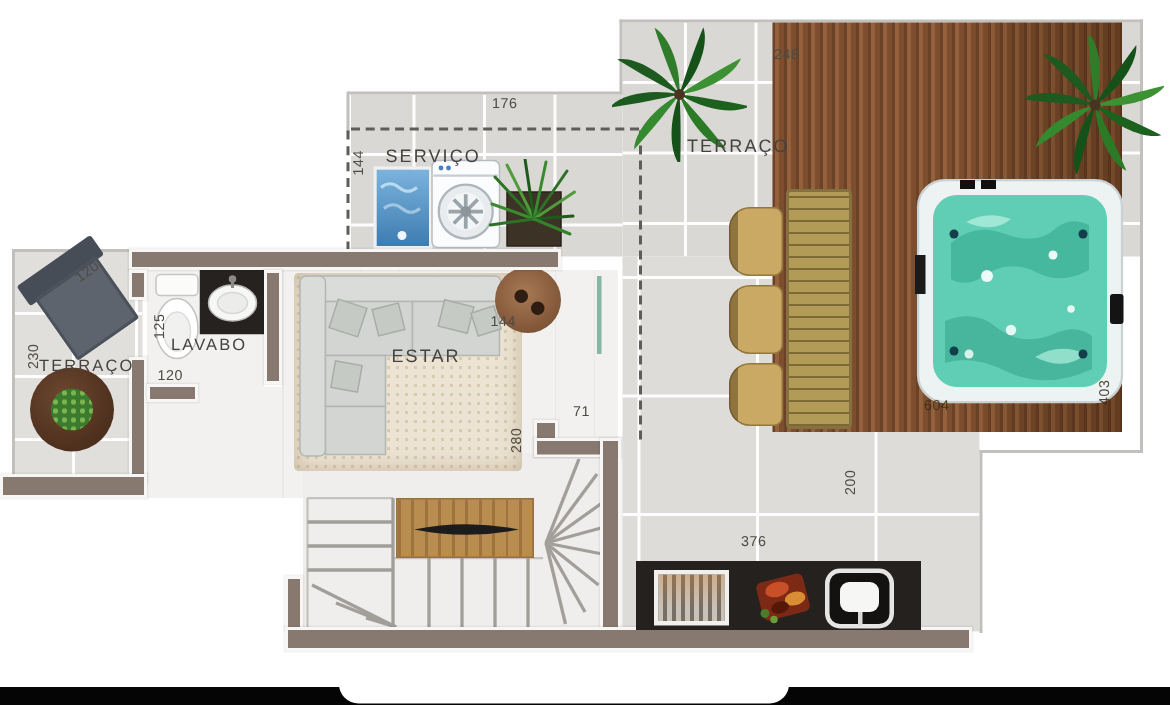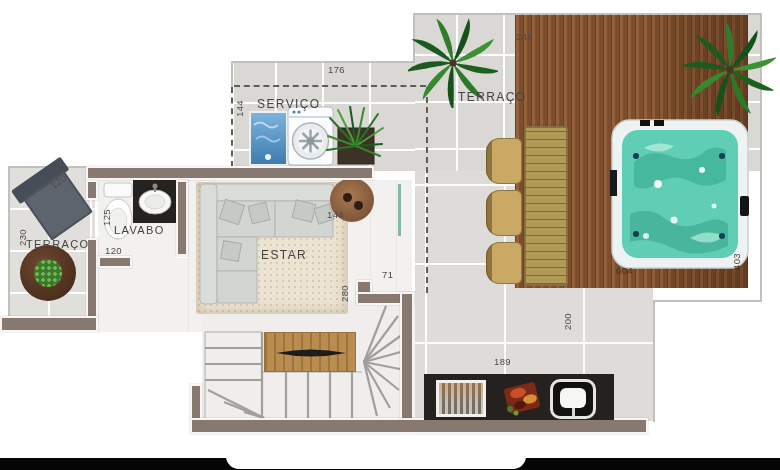--- a/index.html
+++ b/index.html
@@ -347,33 +347,33 @@
   </div>
   <div class="abs bbqsink" style="left:550px;top:379px;width:46px;height:40px">
     <div class="abs basin" style="left:7px;top:6px;width:26px;height:20px"></div>
     <div class="abs" style="left:19px;top:26px;width:3px;height:9px;background:#d8d8d6"></div>
   </div>
 
   <div class="abs lbl" style="left:458px;top:90px">TERRAÇO</div>
   <div class="abs lbl" style="left:257px;top:97px">SERVIÇO</div>
   <div class="abs lbl" style="left:26px;top:238px;font-size:11px">TERRAÇO</div>
   <div class="abs lbl" style="left:114px;top:224px;font-size:11px">LAVABO</div>
-  <div class="abs lbl" style="left:261px;top:248px">ESTAR</div>
+  <div class="abs lbl" style="left:261px;top:230px">ESTAR</div>
 
   <div class="abs dim" style="left:328px;top:64px">176</div>
   <div class="abs dim vwrap" style="left:225px;top:103px"><span class="vdim">144</span></div>
   <div class="abs dim" style="left:516px;top:31px">248</div>
   <div class="abs dim" style="left:50px;top:176px;transform:rotate(-36deg)">120</div>
   <div class="abs dim vwrap" style="left:8px;top:232px"><span class="vdim">230</span></div>
   <div class="abs dim vwrap" style="left:92px;top:212px"><span class="vdim">125</span></div>
   <div class="abs dim" style="left:105px;top:245px">120</div>
   <div class="abs dim" style="left:327px;top:209px">144</div>
   <div class="abs dim" style="left:382px;top:269px">71</div>
   <div class="abs dim vwrap" style="left:330px;top:288px"><span class="vdim">280</span></div>
   <div class="abs dim vwrap" style="left:553px;top:316px"><span class="vdim">200</span></div>
-  <div class="abs dim" style="left:494px;top:356px">189</div>
+  <div class="abs dim" style="left:494px;top:356px">376</div>
   <div class="abs dim deckdim" style="left:616px;top:265px">604</div>
   <div class="abs dim deckdim vwrap" style="left:722px;top:256px"><span class="vdim">403</span></div>
 
   <div class="abs blackbar" style="left:0;top:458px;width:780px;height:12px"></div>
   <div class="abs blob" style="left:226px;top:442px;width:300px;height:27px"></div>
 
 </div>
 
 </body></html>

